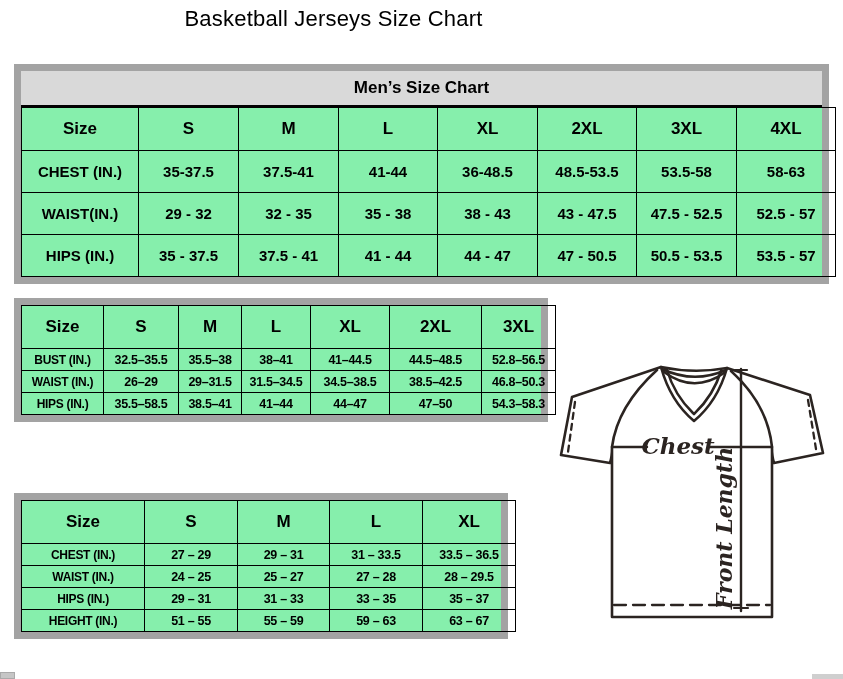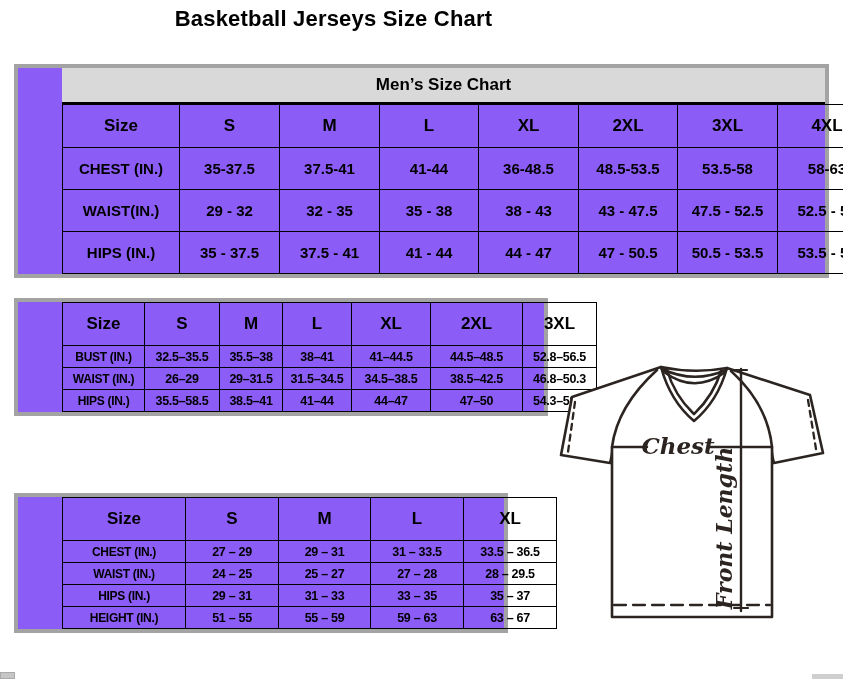--- a/index.html
+++ b/index.html
@@ -4,24 +4,24 @@
 <style>
   html,body{margin:0;padding:0;}
   body{
     width:843px;height:679px;position:relative;overflow:hidden;
     background:#ffffff;
     font-family:"Liberation Sans","DejaVu Sans",sans-serif;
     color:#000;
   }
   .page-title{
     position:absolute;top:6px;left:0;width:667px;text-align:center;
-    font-size:22px;font-weight:bold;letter-spacing:0.2px;
+    font-size:22px;font-weight:normal;letter-spacing:0.2px;
   }
   .chart-block{
-    position:absolute;border:4px solid #a3a3a3;background:#8b5cf6;box-sizing:border-box;padding-left:44px;
+    position:absolute;border:7px solid #a3a3a3;background:#86efac;box-sizing:border-box;
   }
   .chart-title-band{
     background:#d9d9d9;border-bottom:2px solid #000;
     text-align:center;font-weight:bold;font-size:17px;
   }
   table.size-table{
     border-collapse:collapse;table-layout:fixed;width:100%;
   }
   table.size-table th, table.size-table td{
     border:1.4px solid #000;text-align:center;font-weight:bold;

